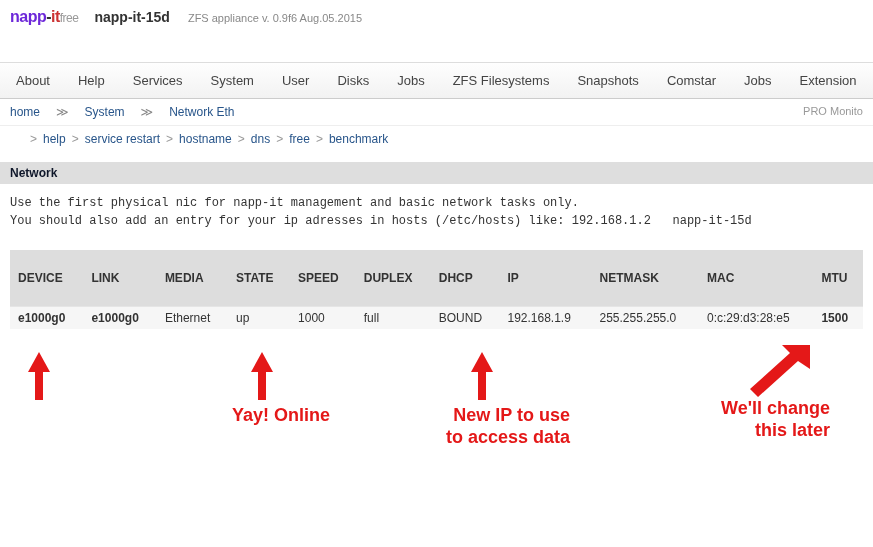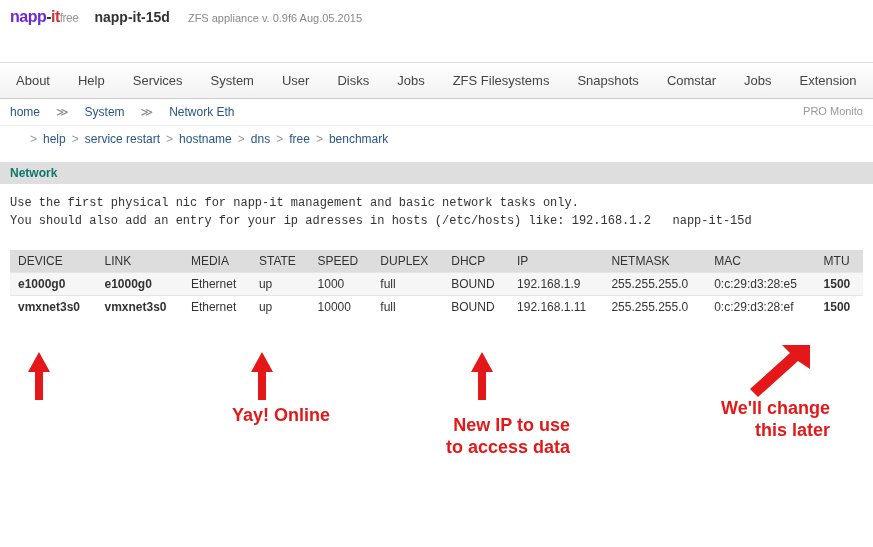--- a/index.html
+++ b/index.html
@@ -89,21 +89,21 @@
     align-items: center;
   }
   .crumb2 .sep { color: #999; }
   .crumb2 a { color: #28558a; text-decoration:none;}
   
   .section-title {
     margin-top: 10px;
     background: #dedede;
     padding: 4px 10px;
     font-weight: bold;
-    color: #0f766e;
+    color: #0f172a;
     font-size: 12px;
   }
   
   .inner {
     padding: 10px;
   }
   .status-line {
     font-size: 12px;
     color: #333;
     margin: 18px 0 10px 0;
@@ -124,22 +124,22 @@
   }
   
   table.nics {
     border-collapse: collapse;
     width: 100%;
     font-size: 12px;
   }
   table.nics th {
     background: #ddd;
     text-align: left;
-    padding: 4px 8px;
-    font-weight: normal;
+    padding: 21px 8px;
+    font-weight: bold;
     color: #333;
     border: none;
   }
   table.nics td {
     padding: 4px 8px;
     border-top: 1px solid #e5e5e5;
     color: #333;
   }
   table.nics tbody tr:nth-child(odd) td { background: #f6f6f6; }
   table.nics tbody tr:nth-child(even) td { background: #fff; }
@@ -238,49 +238,36 @@
           <td>Ethernet</td>
           <td class="link-plain">up</td>
           <td>1000</td>
           <td>full</td>
           <td class="link-plain">BOUND</td>
           <td>192.168.1.9</td>
           <td>255.255.255.0</td>
           <td>0:c:29:d3:28:e5</td>
           <td class="link-cell">1500</td>
         </tr>
-        <tr>
-          <td class="link-cell">vmxnet3s0</td>
-          <td class="link-cell">vmxnet3s0</td>
-          <td>Ethernet</td>
-          <td class="link-plain">up</td>
-          <td>10000</td>
-          <td>full</td>
-          <td class="link-plain">BOUND</td>
-          <td>192.168.1.11</td>
-          <td>255.255.255.0</td>
-          <td>0:c:29:d3:28:ef</td>
-          <td class="link-cell">1500</td>
-        </tr>
       </tbody>
   </table>
 </div>
 
 <svg class="annot-arrow" style="left:24px; top:352px; width:30px; height:50px;">
   <polygon points="15,0 26,20 19,20 19,48 11,48 11,20 4,20" fill="#e41818"></polygon>
 </svg>
 
 <svg class="annot-arrow" style="left:247px; top:352px; width:30px; height:50px;">
   <polygon points="15,0 26,20 19,20 19,48 11,48 11,20 4,20" fill="#e41818"></polygon>
 </svg>
 <div class="annot" style="left:200px; top:405px; width:130px;">Yay! Online</div>
 
 <svg class="annot-arrow" style="left:467px; top:352px; width:30px; height:50px;">
   <polygon points="15,0 26,20 19,20 19,48 11,48 11,20 4,20" fill="#e41818"></polygon>
 </svg>
-<div class="annot" style="left:410px; top:415px; width:160px; white-space:pre;">New IP to use
+<div class="annot" style="left:410px; top:405px; width:160px; white-space:pre;">New IP to use
 to access data</div>
 
 <svg class="annot-arrow" style="left:740px; top:345px; width:80px; height:60px;">
   <polygon points="70,0 70,24 58,16 18,52 10,44 50,8 42,0" fill="#e41818"></polygon>
 </svg>
 <div class="annot" style="left:680px; top:398px; width:150px; white-space:pre;">We'll change
 this later</div>
 
 </body></html>

